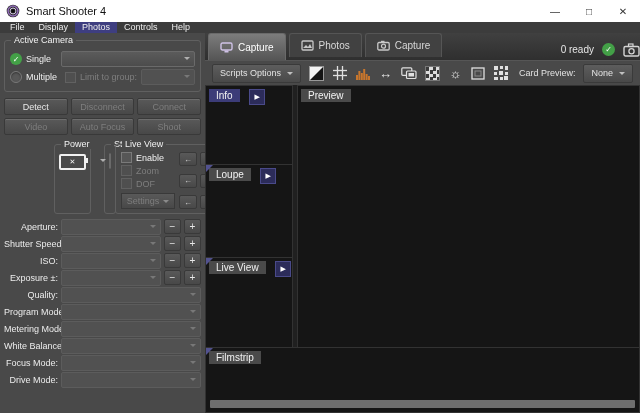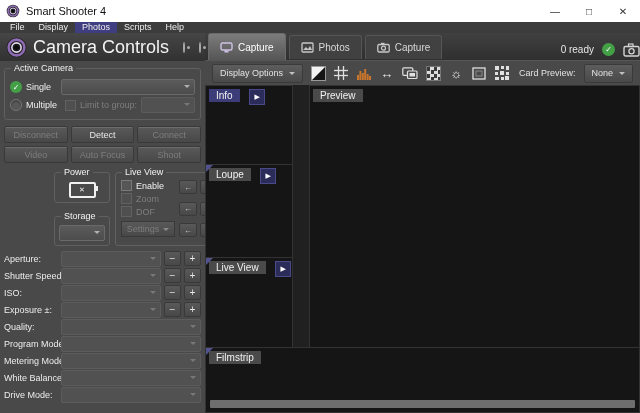--- a/index.html
+++ b/index.html
@@ -44,41 +44,41 @@
   .checkbox.disabled{background:#4f4f4f;border-color:#616161}
   .lbl{color:#f0f0f0;white-space:nowrap}
   .lbl.disabled{color:#7e7e7e}
   .btn{height:15px;background:linear-gradient(#595959,#484848);border:1px solid #393939;border-radius:2px;
        color:#e8e8e8;font-size:9px;display:flex;align-items:center;justify-content:center;
        box-shadow:inset 0 1px 0 rgba(255,255,255,.12);white-space:nowrap}
   .btn.disabled{color:#7e7e7e}
   .btn-grid{display:grid;grid-template-columns:1fr 1fr 1fr;gap:3px;margin:6px 0 2px}
   
   .mid{display:flex;gap:5px;margin:7px 0 4px 50px}
-  .midcolA{width:56px;display:flex;flex-direction:column;gap:13px;flex-shrink:0}
+  .midcolA{width:56px;display:flex;flex-direction:row;gap:13px;flex-shrink:0}
   .battery{width:23px;height:12px;border:2px solid #f0f0f0;border-radius:2px;margin:2px auto 1px;
            display:flex;align-items:center;justify-content:center;font-size:7px;color:#f0f0f0;position:relative}
   .battery::after{content:"";position:absolute;right:-4px;top:2px;width:2px;height:5px;background:#f0f0f0}
   .lv-grid{display:flex;gap:4px}
   .lv-checks{flex:1;display:flex;flex-direction:column;gap:2px}
   .lv-arrows{display:flex;flex-direction:column;justify-content:space-between;gap:3px}
   .arrow-pair{display:flex;gap:3px}
   .arrowbtn{width:16px;height:12px;background:linear-gradient(#595959,#484848);border:1px solid #393939;
             border-radius:2px;color:#d8d8d8;font-size:8px;display:flex;align-items:center;justify-content:center}
   .settings-btn{height:14px;width:52px;margin-top:2px;display:flex;align-items:center;justify-content:center;gap:4px;
                 background:linear-gradient(#595959,#484848);border:1px solid #393939;border-radius:0;color:#7e7e7e}
   .settings-btn::after{content:"";border:3px solid transparent;border-top-color:#8a8a8a;margin-top:3px}
   
   .ctl-row{display:flex;align-items:center;gap:3px;margin:1px 0;height:15px;flex-shrink:0}
-  .ctl-label{width:54px;text-align:left;font-size:9px;color:#ececec;flex-shrink:0;white-space:nowrap}
+  .ctl-label{width:54px;text-align:right;font-size:9px;color:#ececec;flex-shrink:0;white-space:nowrap}
   .small-btn{width:15px;height:13px;background:linear-gradient(#595959,#484848);border:1px solid #393939;
              border-radius:2px;color:#e8e8e8;font-size:10px;display:flex;align-items:center;justify-content:center;flex-shrink:0}
   
   .right{flex:1;display:flex;flex-direction:column;min-width:0}
-  .tabbar{height:27px;background:linear-gradient(#404040,#2f2f2f);display:flex;align-items:center;padding-left:3px}
+  .tabbar{height:27px;background:linear-gradient(#404040,#2f2f2f);display:flex;align-items:flex-start;padding-left:3px}
   .tab{height:23px;display:flex;align-items:center;gap:5px;padding:0 11px;font-size:10px;color:#d8d8d8;
        border:1px solid #555;border-bottom:none;border-radius:3px 3px 0 0;background:#414141;margin-right:3px}
   .tab.active{height:27px;background:linear-gradient(#7c7c7c,#545454);border-color:#6a6a6a;color:#fff}
   .status{margin-left:auto;display:flex;align-items:center;gap:8px;align-self:center;margin-top:6px}
   .ready-text{font-size:10px;color:#e6e6e6}
   .ready-badge{width:13px;height:13px;border-radius:50%;background:#43a047;color:#fff;font-size:8px;
                display:flex;align-items:center;justify-content:center}
   .toolbar{height:24px;background:#494949;display:flex;align-items:center;gap:8px;padding:0 7px;
            border-top:1px solid #565656;flex-shrink:0}
   .dropbtn{height:17px;display:inline-flex;align-items:center;gap:6px;padding:0 7px;
@@ -118,62 +118,49 @@
     <span class="winbtn">—</span>
     <span class="winbtn">□</span>
     <span class="winbtn">✕</span>
   </div>
 </div>
 
 <div class="menubar">
   <span class="menu-item">File</span>
   <span class="menu-item">Display</span>
   <span class="menu-item active">Photos</span>
-  <span class="menu-item">Scripts</span>
+  <span class="menu-item">Controls</span>
   <span class="menu-item">Help</span>
 </div>
 
 <div class="main">
 
   <div class="left">
-    <div class="left-header">
-      <span class="left-logo">
-        <svg viewBox="0 0 20 20" width="21" height="21">
-          <circle cx="10" cy="10" r="9.5" fill="#222"></circle>
-          <circle cx="10" cy="10" r="7.5" fill="none" stroke="#8f6bb5" stroke-width="2.4"></circle>
-          <circle cx="10" cy="10" r="4.4" fill="#191919" stroke="#e4daf0" stroke-width="1.5"></circle>
-          <circle cx="10" cy="10" r="1.9" fill="#0a0a0a"></circle>
-        </svg>
-      </span>
-      <span class="left-title">Camera Controls</span>
-      <span class="hdr-circle"></span>
-      <span class="hdr-circle"></span>
-    </div>
 
     <div class="left-body">
 
       <div class="gbox">
         <span class="glabel">Active Camera</span>
         <div class="row">
           <span class="check-green">✓</span>
           <span class="lbl">Single</span>
           <div class="select" style="margin-left:6px"></div>
         </div>
         <div class="row">
           <span class="radio"></span>
           <span class="lbl">Multiple</span>
           <span class="checkbox disabled" style="margin-left:4px"></span>
           <span class="lbl disabled">Limit to group:</span>
           <div class="select disabled"></div>
         </div>
       </div>
 
       <div class="btn-grid">
+        <div class="btn">Detect</div>
         <div class="btn disabled">Disconnect</div>
-        <div class="btn">Detect</div>
         <div class="btn disabled">Connect</div>
         <div class="btn disabled">Video</div>
         <div class="btn disabled">Auto Focus</div>
         <div class="btn disabled">Shoot</div>
       </div>
 
       <div class="mid">
         <div class="midcolA">
           <div class="gbox" style="margin-top:0;padding:7px 4px 3px">
             <span class="glabel">Power</span>
@@ -259,20 +246,24 @@
       </div>
       <div class="ctl-row">
         <span class="ctl-label">Metering Mode:</span>
         <div class="select disabled"></div>
       </div>
       <div class="ctl-row">
         <span class="ctl-label">White Balance:</span>
         <div class="select disabled"></div>
       </div>
       <div class="ctl-row">
+        <span class="ctl-label">Focus Mode:</span>
+        <div class="select disabled"></div>
+      </div>
+      <div class="ctl-row">
         <span class="ctl-label">Drive Mode:</span>
         <div class="select disabled"></div>
       </div>
 
     </div>
   </div>
 
   <div class="right">
 
     <div class="tabbar">
@@ -312,21 +303,21 @@
             <rect x="1" y="3.5" width="15" height="9.5" rx="1.5" fill="none" stroke="#d4d4d4" stroke-width="1.4"></rect>
             <rect x="5.5" y="1" width="4.5" height="2.5" fill="none" stroke="#d4d4d4" stroke-width="1.2"></rect>
             <circle cx="8.5" cy="8.2" r="2.6" fill="none" stroke="#d4d4d4" stroke-width="1.3"></circle>
           </svg>
         </span>
       </div>
     </div>
 
     <div class="toolbar">
       <div class="dropbtn">
-        <span>Display Options</span>
+        <span>Scripts Options</span>
       </div>
       <span class="tbicon">
           <span class="contrast-sq"></span>
         </span>
       <span class="tbicon">
         <svg width="14" height="14" viewBox="0 0 14 14">
           <g stroke="#e0e0e0" stroke-width="1.3">
             <line x1="4.5" y1="0" x2="4.5" y2="14"></line>
               <line x1="9.5" y1="0" x2="9.5" y2="14"></line>
             <line x1="0" y1="4.5" x2="14" y2="4.5"></line>
@@ -397,21 +388,21 @@
         <span class="tag">Loupe</span>
         <span class="playbtn">▶</span>
       </div>
 
       <div class="panel" style="left:0;top:172px;width:86px;height:89px">
         <span class="corner"></span>
         <span class="tag">Live View</span>
         <span class="playbtn">▶</span>
       </div>
 
-      <div class="panel" style="left:104px;top:0;right:0;height:261px">
+      <div class="panel" style="left:92px;top:0;right:0;height:261px">
         <span class="tag">Preview</span>
       </div>
 
       <div class="panel" style="left:0;top:262px;right:0;bottom:0">
         <span class="corner"></span>
         <span class="tag">Filmstrip</span>
         <div class="hscroll"></div>
       </div>
 
     </div>

